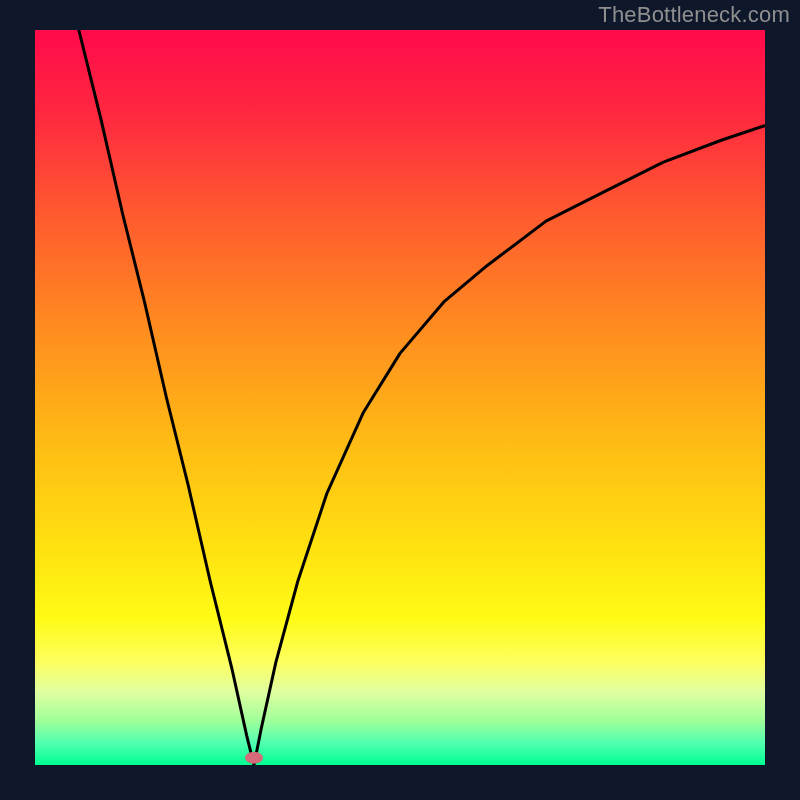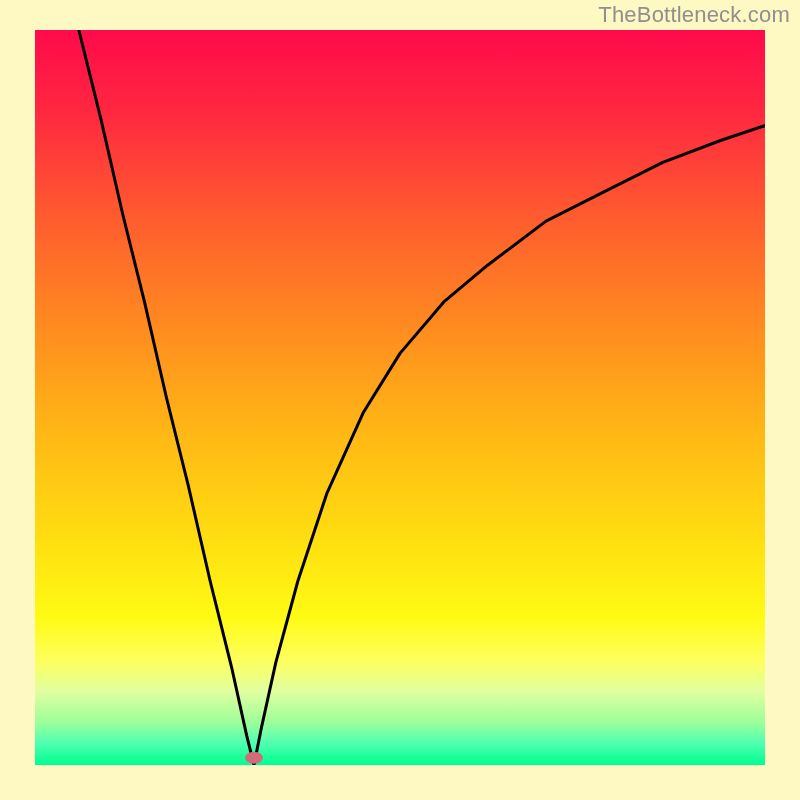--- a/index.html
+++ b/index.html
@@ -7,21 +7,21 @@
     padding: 0;
     width: 800px;
     height: 800px;
     background: #000;
     overflow: hidden;
   }
   .frame {
     position: relative;
     width: 800px;
     height: 800px;
-    background: #fef9c3;
+    background: #0f172a;
   }
   .watermark {
     position: absolute;
     top: 2px;
     right: 10px;
     font-family: Arial, Helvetica, sans-serif;
     font-size: 22px;
     color: #8f8f8f;
     font-weight: 500;
     letter-spacing: 0.2px;

